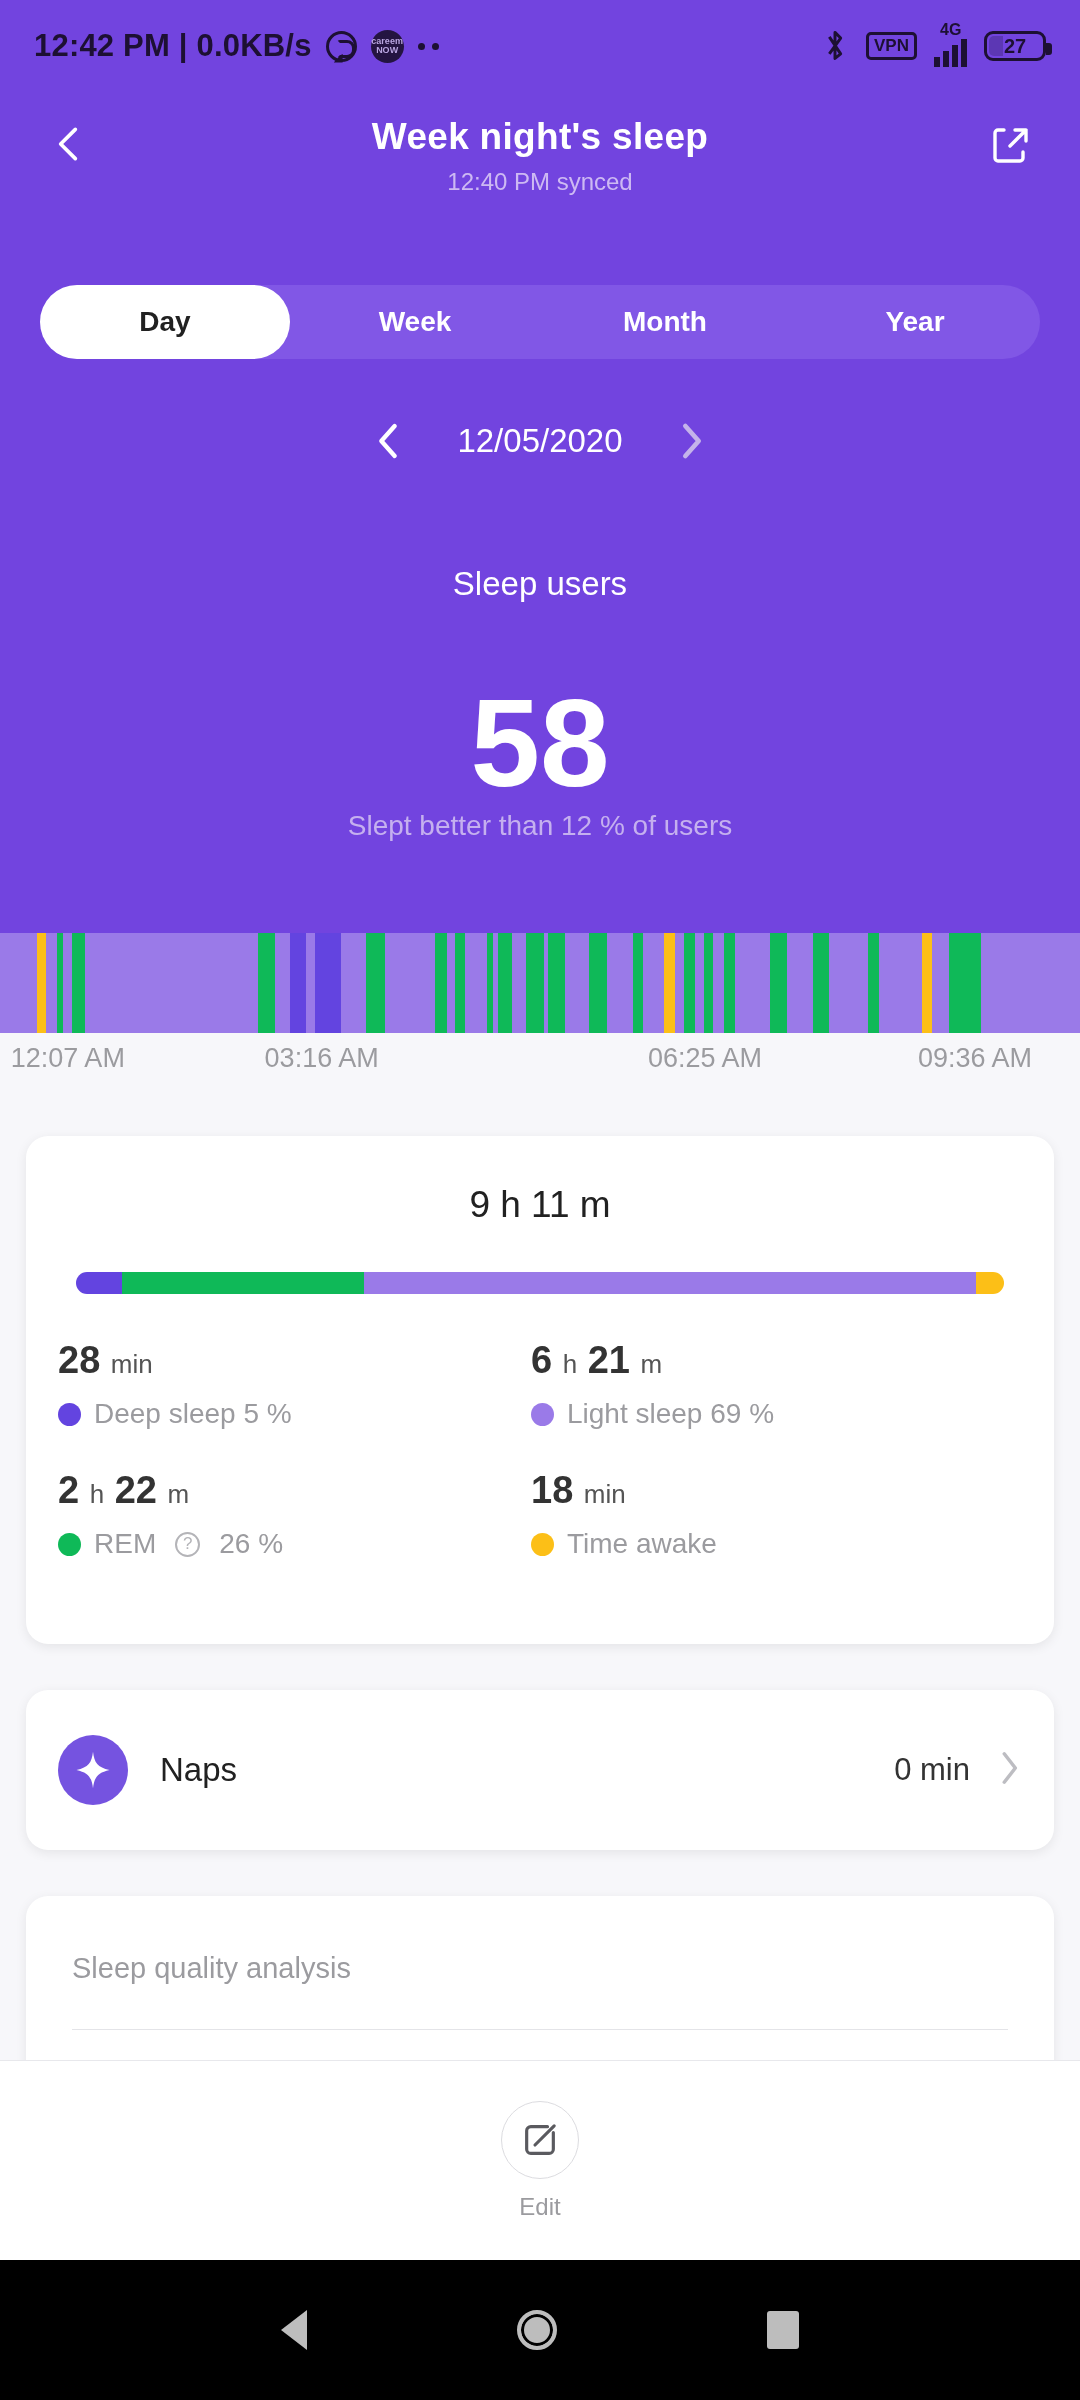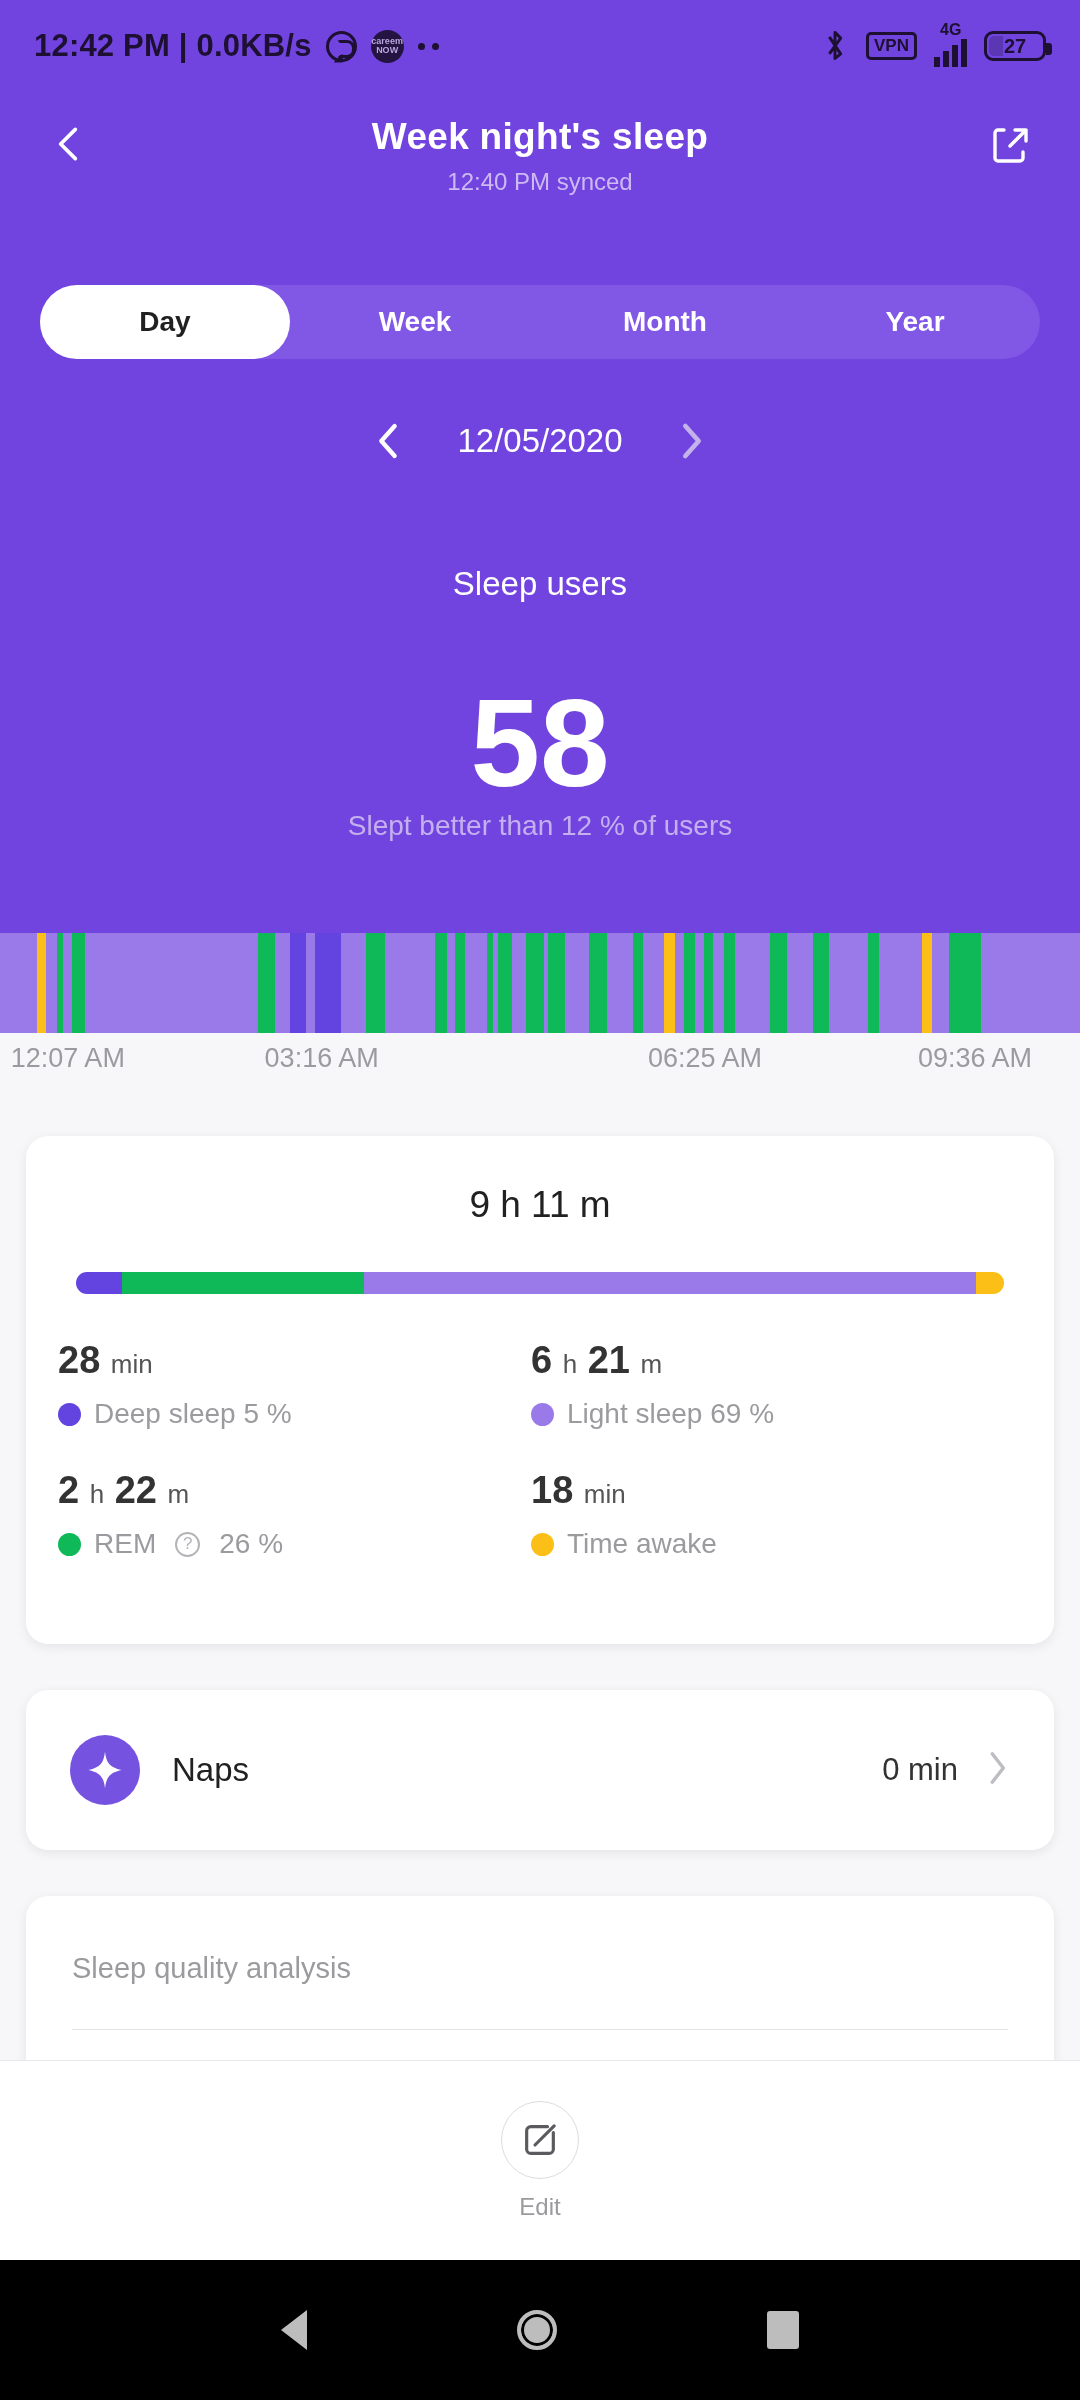--- a/index.html
+++ b/index.html
@@ -147,21 +147,21 @@
   .cell-legend { display: flex; align-items: center; gap: 13px; margin-top: 12px; }
   .dot { width: 23px; height: 23px; border-radius: 50%; display: block; }
   .cell-legend-text { font-size: 28px; color: #9b9b9f; }
   .qmark {
     display: inline-flex; width: 25px; height: 25px; border: 2px solid #b4b4b8;
     border-radius: 50%; align-items: center; justify-content: center;
     font-size: 17px; color: #b4b4b8; margin: 0 6px; vertical-align: middle; cursor: pointer;
   }
 
   
-  .naps-row { display: flex; align-items: center; height: 160px; padding: 0 44px; }
+  .naps-row { display: flex; align-items: center; height: 160px; padding: 0 32px; }
   .naps-icon {
     width: 70px; height: 70px; border-radius: 50%; background: #7553e0;
     display: flex; align-items: center; justify-content: center;
   }
   .naps-label { font-size: 33px; color: #212121; margin-left: 32px; flex: 1; }
   .naps-value { font-size: 31px; color: #333333; margin-right: 26px; }
 
   .analysis-title { font-size: 29px; color: #9b9b9f; padding: 56px 0 0 46px; }
   .analysis-rule { margin: 44px 46px 0 46px; height: 1px; background: #e4e4e8; }
 

